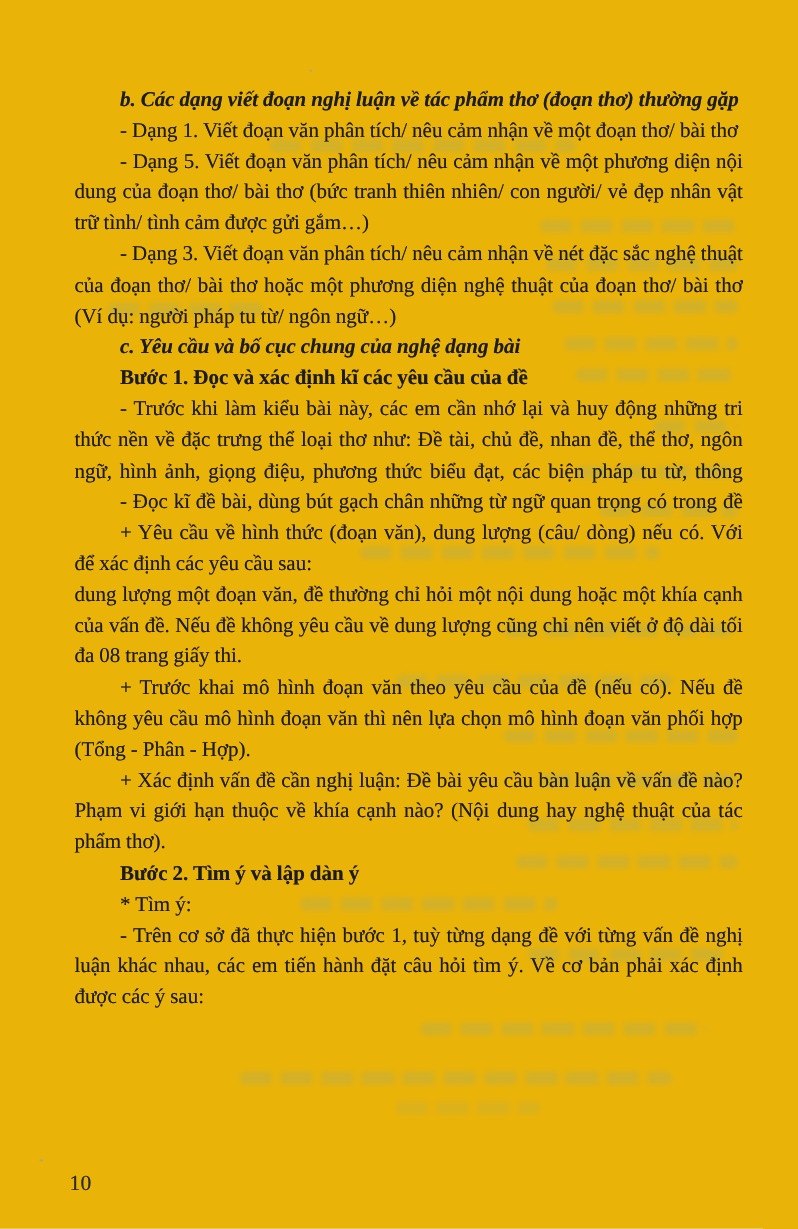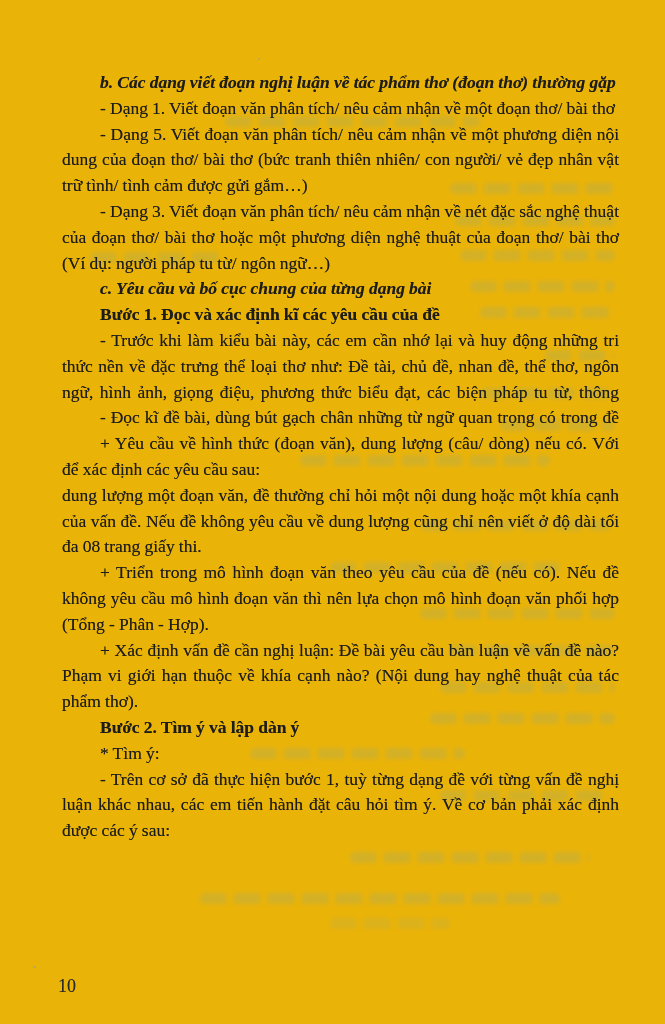--- a/index.html
+++ b/index.html
@@ -79,32 +79,32 @@
 
   <div class="text-block">
       <div class="line bold-italic indent">b. Các dạng viết đoạn nghị luận về tác phẩm thơ (đoạn thơ) thường gặp</div>
       <div class="line indent">- Dạng 1. Viết đoạn văn phân tích/ nêu cảm nhận về một đoạn thơ/ bài thơ</div>
       <div class="line indent justify">- Dạng 5. Viết đoạn văn phân tích/ nêu cảm nhận về một phương diện nội</div>
       <div class="line justify">dung của đoạn thơ/ bài thơ (bức tranh thiên nhiên/ con người/ vẻ đẹp nhân vật</div>
       <div class="line">trữ tình/ tình cảm được gửi gắm…)</div>
       <div class="line indent justify">- Dạng 3. Viết đoạn văn phân tích/ nêu cảm nhận về nét đặc sắc nghệ thuật</div>
       <div class="line justify">của đoạn thơ/ bài thơ hoặc một phương diện nghệ thuật của đoạn thơ/ bài thơ</div>
       <div class="line">(Ví dụ: người pháp tu từ/ ngôn ngữ…)</div>
-      <div class="line bold-italic indent">c. Yêu cầu và bố cục chung của từng dạng bài</div>
+      <div class="line bold-italic indent">c. Yêu cầu và bố cục chung của nghệ dạng bài</div>
       <div class="line bold indent">Bước 1. Đọc và xác định kĩ các yêu cầu của đề</div>
       <div class="line indent justify">- Trước khi làm kiểu bài này, các em cần nhớ lại và huy động những tri</div>
       <div class="line justify">thức nền về đặc trưng thể loại thơ như: Đề tài, chủ đề, nhan đề, thể thơ, ngôn</div>
       <div class="line justify">ngữ, hình ảnh, giọng điệu, phương thức biểu đạt, các biện pháp tu từ, thông</div>
       <div class="line indent justify">- Đọc kĩ đề bài, dùng bút gạch chân những từ ngữ quan trọng có trong đề</div>
       <div class="line indent justify">+ Yêu cầu về hình thức (đoạn văn), dung lượng (câu/ dòng) nếu có. Với</div>
       <div class="line">để xác định các yêu cầu sau:</div>
       <div class="line justify">dung lượng một đoạn văn, đề thường chỉ hỏi một nội dung hoặc một khía cạnh</div>
       <div class="line justify">của vấn đề. Nếu đề không yêu cầu về dung lượng cũng chỉ nên viết ở độ dài tối</div>
       <div class="line">đa 08 trang giấy thi.</div>
-      <div class="line indent justify">+ Triển trong mô hình đoạn văn theo yêu cầu của đề (nếu có). Nếu đề</div>
+      <div class="line indent justify">+ Trước khai mô hình đoạn văn theo yêu cầu của đề (nếu có). Nếu đề</div>
       <div class="line justify">không yêu cầu mô hình đoạn văn thì nên lựa chọn mô hình đoạn văn phối hợp</div>
       <div class="line">(Tổng - Phân - Hợp).</div>
       <div class="line indent justify">+ Xác định vấn đề cần nghị luận: Đề bài yêu cầu bàn luận về vấn đề nào?</div>
       <div class="line justify">Phạm vi giới hạn thuộc về khía cạnh nào? (Nội dung hay nghệ thuật của tác</div>
       <div class="line">phẩm thơ).</div>
       <div class="line bold indent">Bước 2. Tìm ý và lập dàn ý</div>
       <div class="line indent">* Tìm ý:</div>
       <div class="line indent justify">- Trên cơ sở đã thực hiện bước 1, tuỳ từng dạng đề với từng vấn đề nghị</div>
       <div class="line justify">luận khác nhau, các em tiến hành đặt câu hỏi tìm ý. Về cơ bản phải xác định</div>
       <div class="line">được các ý sau:</div>

